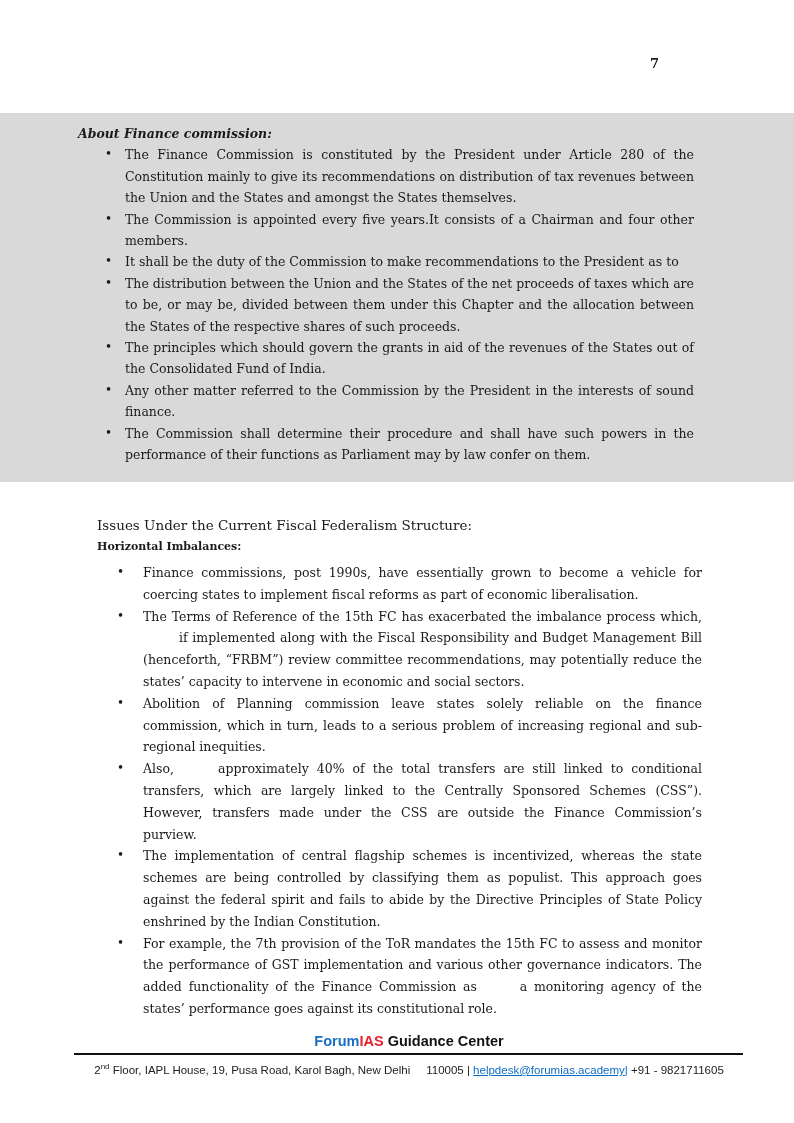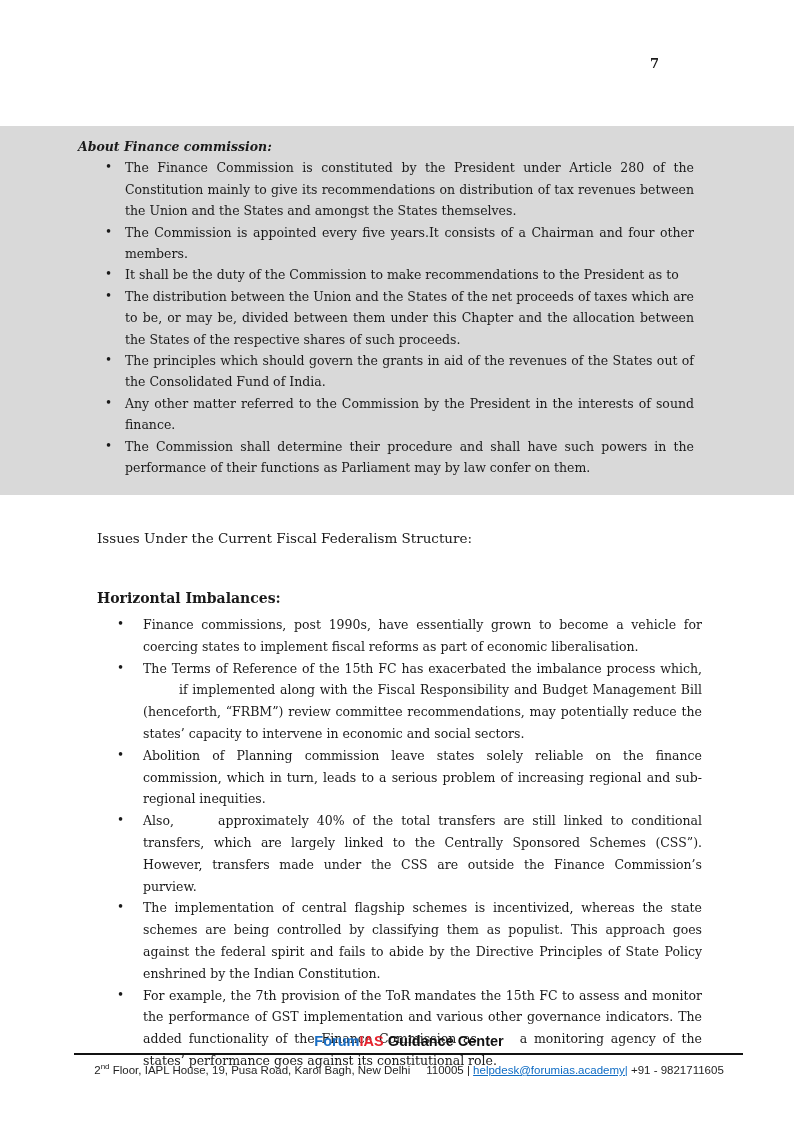--- a/index.html
+++ b/index.html
@@ -23,41 +23,41 @@
     font-size:28px; line-height:32px; padding:0 4px 1px 2px; margin-left:2px;
     vertical-align:top;
   }
   .page-number {
     position:absolute; left:650px; top:56px;
     font-size:13px; font-weight:bold;
   }
 
   
   .about-box {
-    margin-top:44px; background:#d9d9d9;
+    margin-top:31px; background:#d9d9d9;
     padding:10px 100px 16px 78px;
     font-size:12.5px; line-height:21.4px;
   }
   .box-heading { font-weight:bold; font-style:italic; }
 
   
   ul.bullets { margin:0; padding:0; list-style:none; }
   ul.bullets li { position:relative; text-align:justify; }
   ul.bullets li::before {
     content:"\2022"; position:absolute; left:0; top:0;
     font-size:12px;
   }
   ul.box-bullets { padding-left:27px; }
   ul.box-bullets li { padding-left:20px; }
   .b { font-weight:normal;margin-left:36px; }
 
   
   .main { margin:33px 92px 0 97px; font-size:12.5px; line-height:21.8px; }
   .main-title { font-weight:normal; font-size:13.5px; }
-  .main-subtitle { font-weight:bold; font-size:14px;margin-top:39px; }
+  .main-subtitle { font-weight:bold; font-size:11px; }
   ul.main-bullets { padding-left:20px; margin-top:4px; }
   ul.main-bullets li { padding-left:26px; }
 
   
   .footer { position:absolute; left:12px; top:1032px; width:794px; }
   .footer-title {
     text-align:center; font-family:"Liberation Sans",sans-serif;
     font-weight:bold; font-size:14.5px; line-height:18px;
   }
   .f-forum { color:#1b6fc4; }

